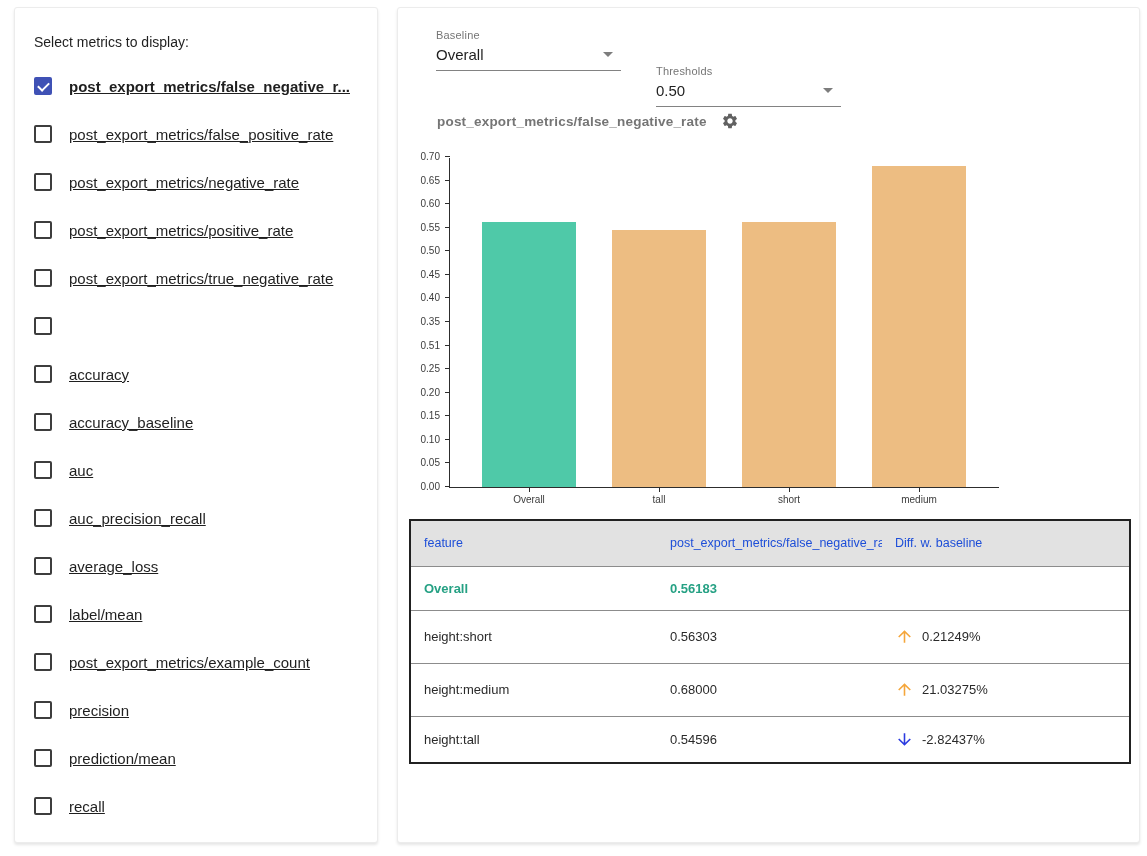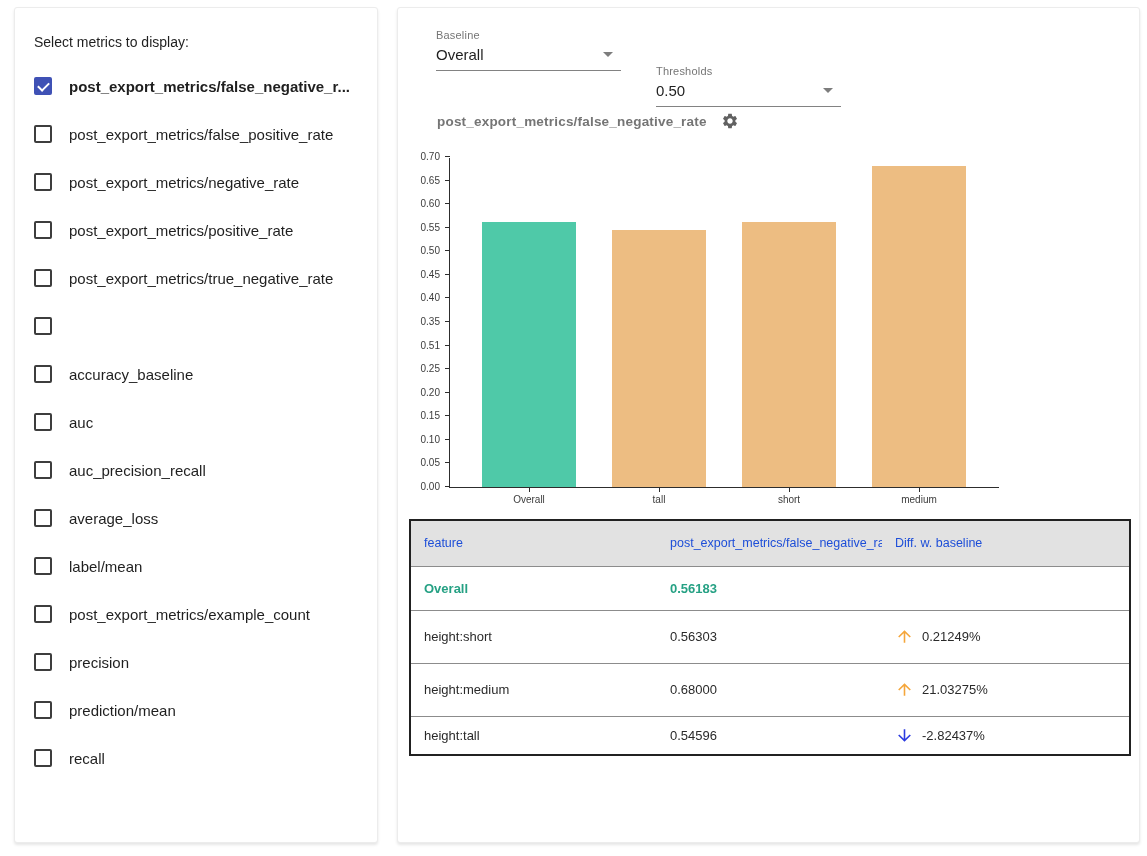--- a/index.html
+++ b/index.html
@@ -16,21 +16,21 @@
   .sb-title { margin:26px 0 0 19px; font-size:14px; color:#1f1f1f; }
   .metric-list { margin-top:12px; }
   .metric-item { display:flex; align-items:center; gap:17px; height:48px;
     padding-left:19px; cursor:pointer; }
   .cb { width:18px; height:18px; border:2px solid #3d3d3d; border-radius:2px;
     flex:0 0 auto; position:relative; background:#fff; }
   .cb.checked { background:#3f51b5; border-color:#3f51b5; }
   .cb.checked::after { content:""; position:absolute; left:2px; top:3px;
     width:9px; height:5px; border-left:2px solid #fff; border-bottom:2px solid #fff;
     transform:rotate(-45deg); }
-  .metric-label { font-size:15px; color:#1f1f1f; white-space:nowrap; }
+  .metric-label { font-size:15px; color:#1f1f1f; white-space:nowrap;text-decoration:underline; }
   .metric-label.bold { font-weight:bold; }
 
   
   .select-group { position:absolute; top:21px; width:185px; }
   #baseline-group { left:38px; }
   #thresholds-group { left:258px;margin-top:36px; }
   .select-label { font-size:11px; color:#757575; letter-spacing:.2px; }
   .select-value-row { display:flex; align-items:center; justify-content:space-between;
     padding:5px 8px 7px 0; border-bottom:1px solid #828282; cursor:pointer; }
   .select-value { font-size:15px; color:#1f1f1f; }
@@ -89,20 +89,24 @@
       <div class="metric-item">
         <span class="cb"></span>
         <span class="metric-label">post_export_metrics/positive_rate</span>
       </div>
       <div class="metric-item">
         <span class="cb"></span>
         <span class="metric-label">post_export_metrics/true_negative_rate</span>
       </div>
       <div class="metric-item">
         <span class="cb"></span>
+      </div>
+      <div class="metric-item">
+        <span class="cb"></span>
+        <span class="metric-label">accuracy</span>
       </div>
       <div class="metric-item">
         <span class="cb"></span>
         <span class="metric-label">accuracy_baseline</span>
       </div>
       <div class="metric-item">
         <span class="cb"></span>
         <span class="metric-label">auc</span>
       </div>
       <div class="metric-item">
@@ -244,21 +248,21 @@
           <td>0.68000</td>
           <td>
             <span class="diff-cell">
               <svg width="19" height="19" viewBox="0 0 24 24">
                 <path fill="#f5a63b" d="M4 12l1.41 1.41L11 7.83V20h2V7.83l5.59 5.58L20 12l-8-8-8 8z"></path>
               </svg>
               <span class="diff-text">21.03275%</span>
             </span>
           </td>
         </tr>
-        <tr style="height: 39px;">
+        <tr style="height: 47px;">
           <td>height:tall</td>
           <td>0.54596</td>
           <td>
             <span class="diff-cell">
               <svg width="19" height="19" viewBox="0 0 24 24">
                 <path transform="rotate(180 12 12)" fill="#2b3be0" d="M4 12l1.41 1.41L11 7.83V20h2V7.83l5.59 5.58L20 12l-8-8-8 8z"></path>
               </svg>
               <span class="diff-text">-2.82437%</span>
             </span>
           </td>

